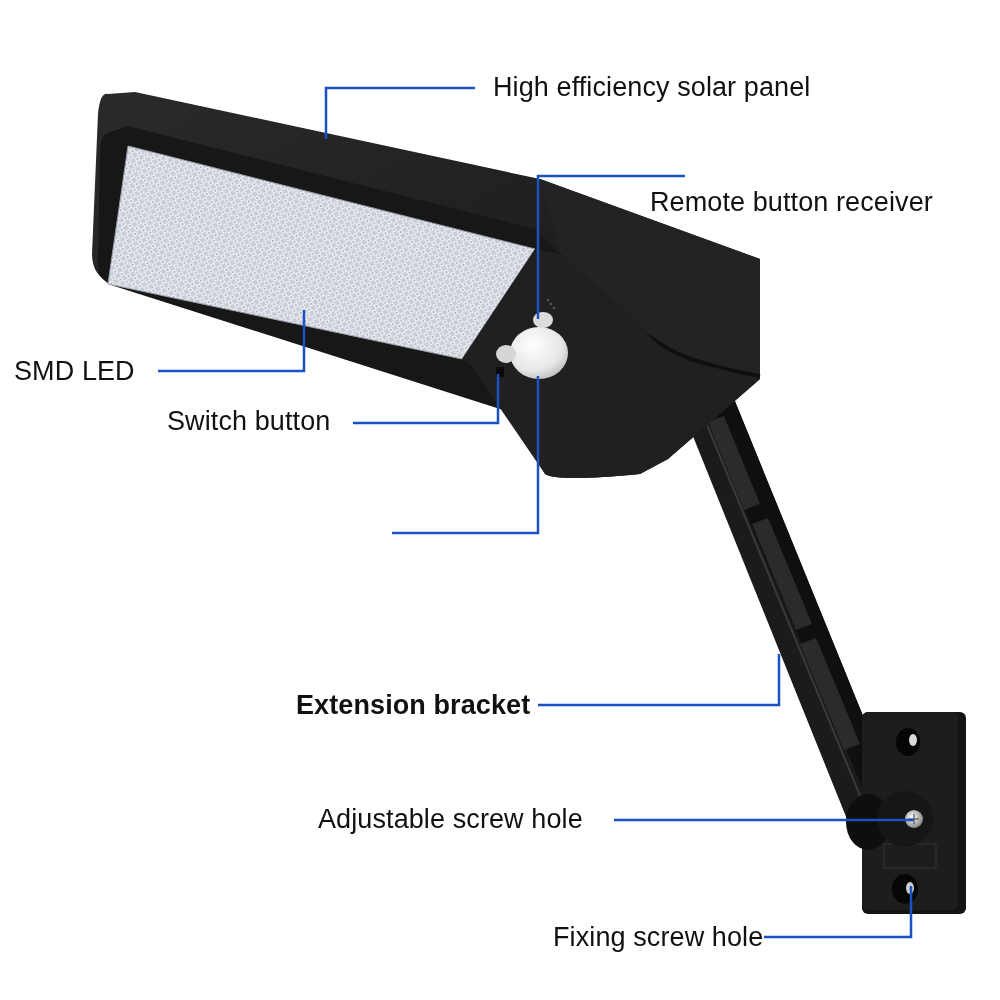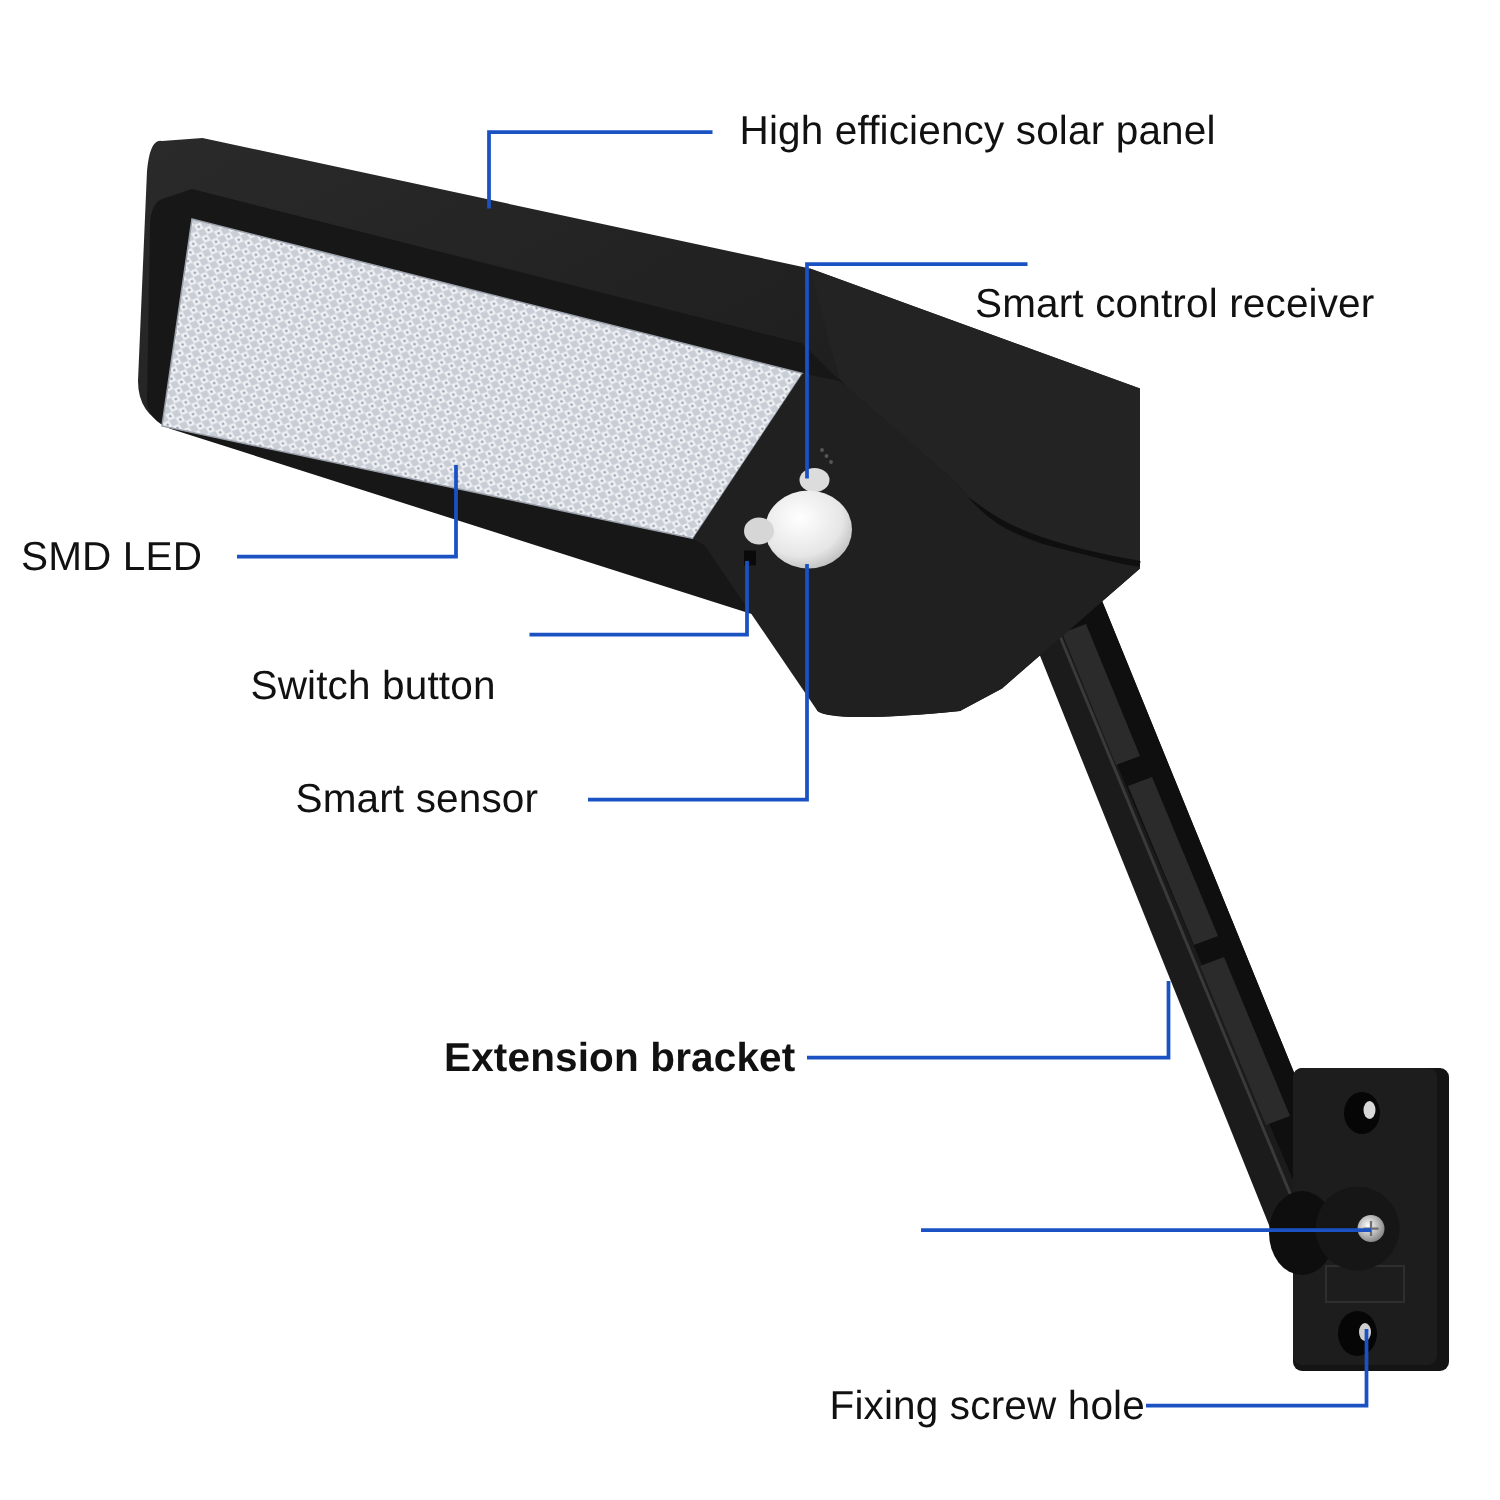--- a/index.html
+++ b/index.html
@@ -97,19 +97,19 @@
       <polyline points="158,367 304,367 304,306"></polyline>
       <polyline points="353,419 498,419 498,370"></polyline>
       <polyline points="392,529 538,529 538,372"></polyline>
       <polyline points="538,701 779,701 779,650"></polyline>
       <polyline points="614,816 914,816"></polyline>
       <polyline points="764,933 911,933 911,882"></polyline>
     </g>
   </svg>
 
   <div class="label" style="left:493px; top:70px;">High efficiency solar panel</div>
-  <div class="label" style="left:650px; top:185px;">Smart control receiver</div>
+  <div class="label" style="left:650px; top:185px;">Remote button receiver</div>
   <div class="label" style="left:14px; top:354px;">SMD LED</div>
-  <div class="label" style="left:167px; top:404px;margin-top:36px;">Switch button</div>
-  <div class="label" style="left:197px; top:515px;">Smart sensor</div>
+  <div class="label" style="left:167px; top:404px;">Switch button</div>
   <div class="label" style="left:296px; top:688px;font-weight:bold;">Extension bracket</div>
+  <div class="label" style="left:318px; top:802px;">Adjustable screw hole</div>
   <div class="label" style="left:509px; top:920px;margin-left:44px;">Fixing screw hole</div>
 </div>
 
 </body></html>

